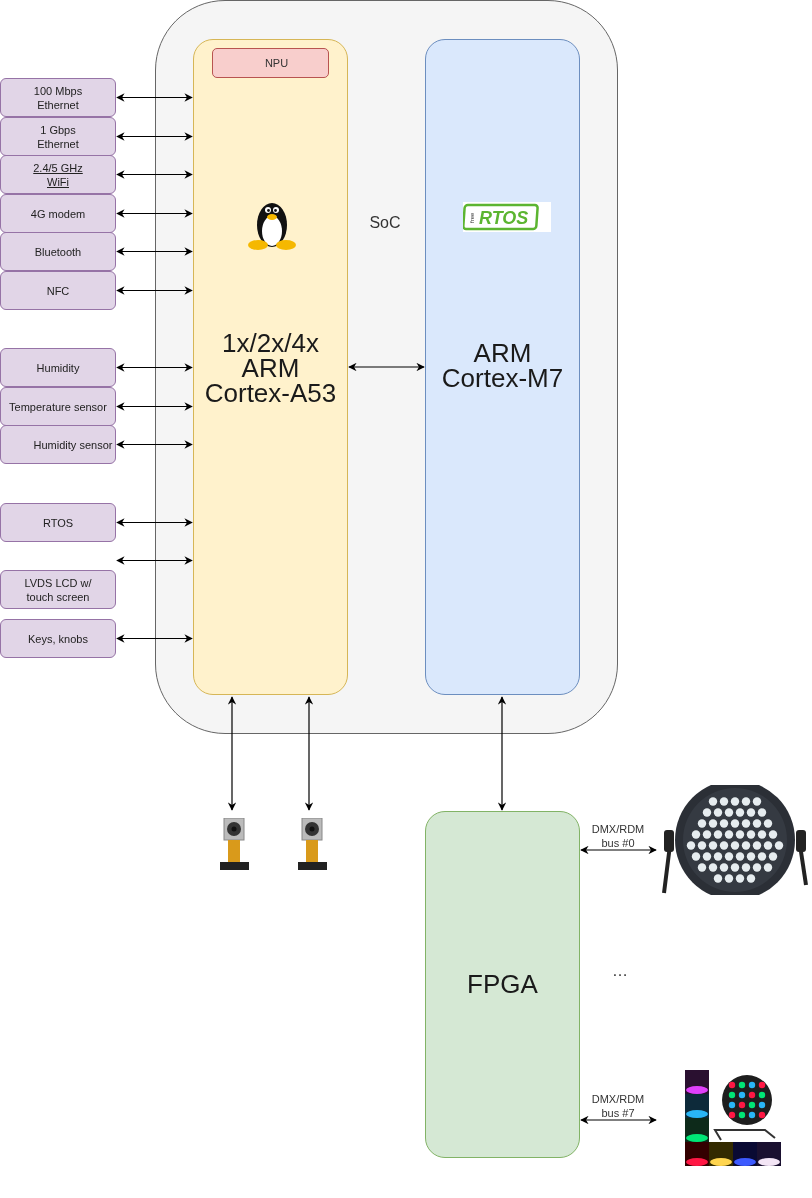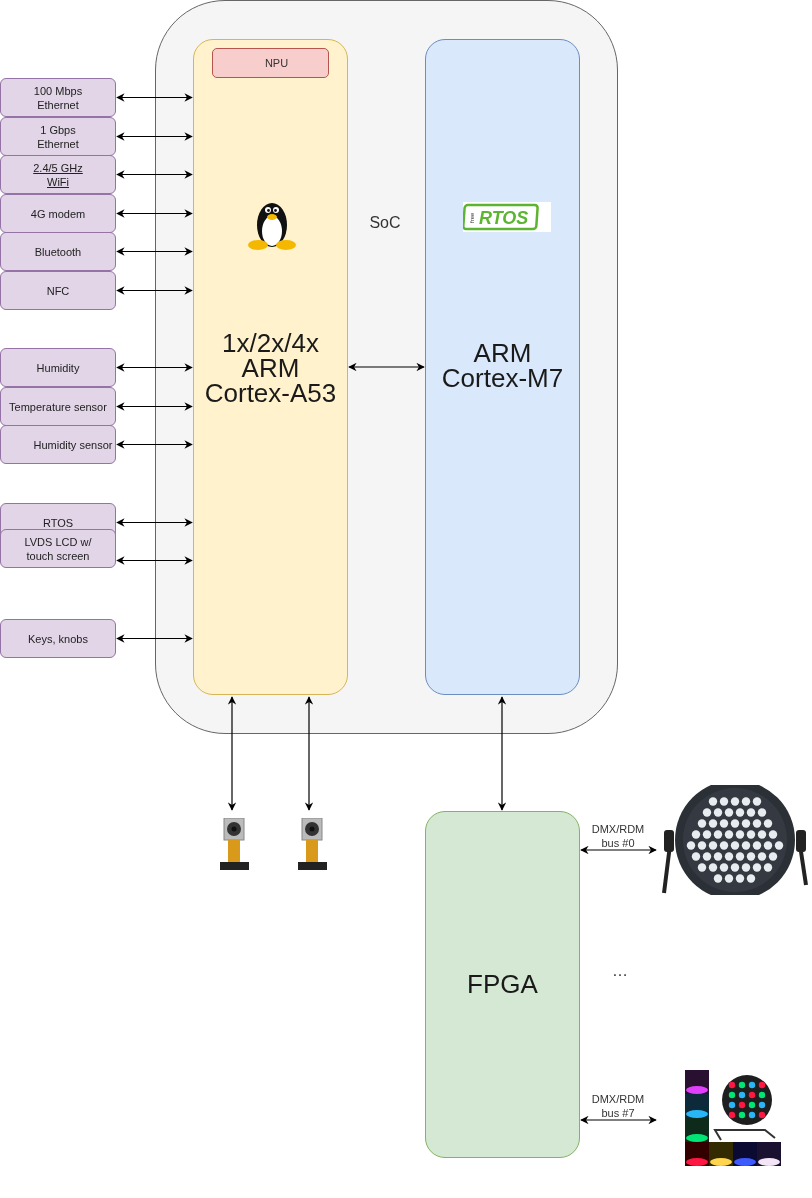--- a/index.html
+++ b/index.html
@@ -118,21 +118,21 @@
     <div class="abs periph" style="top: 425px; padding-left: 30px;">
       <div>
         <div>Humidity sensor</div>
       </div>
     </div>
     <div class="abs periph" style="top: 503px;">
       <div>
         <div>RTOS</div>
       </div>
     </div>
-    <div class="abs periph" style="top: 529px;">
+    <div class="abs periph" style="top: 570px;">
       <div>
         <div>LVDS LCD w/</div>
         <div>touch screen</div>
       </div>
     </div>
     <div class="abs periph" style="top: 619px;">
       <div>
         <div>Keys, knobs</div>
       </div>
     </div>

